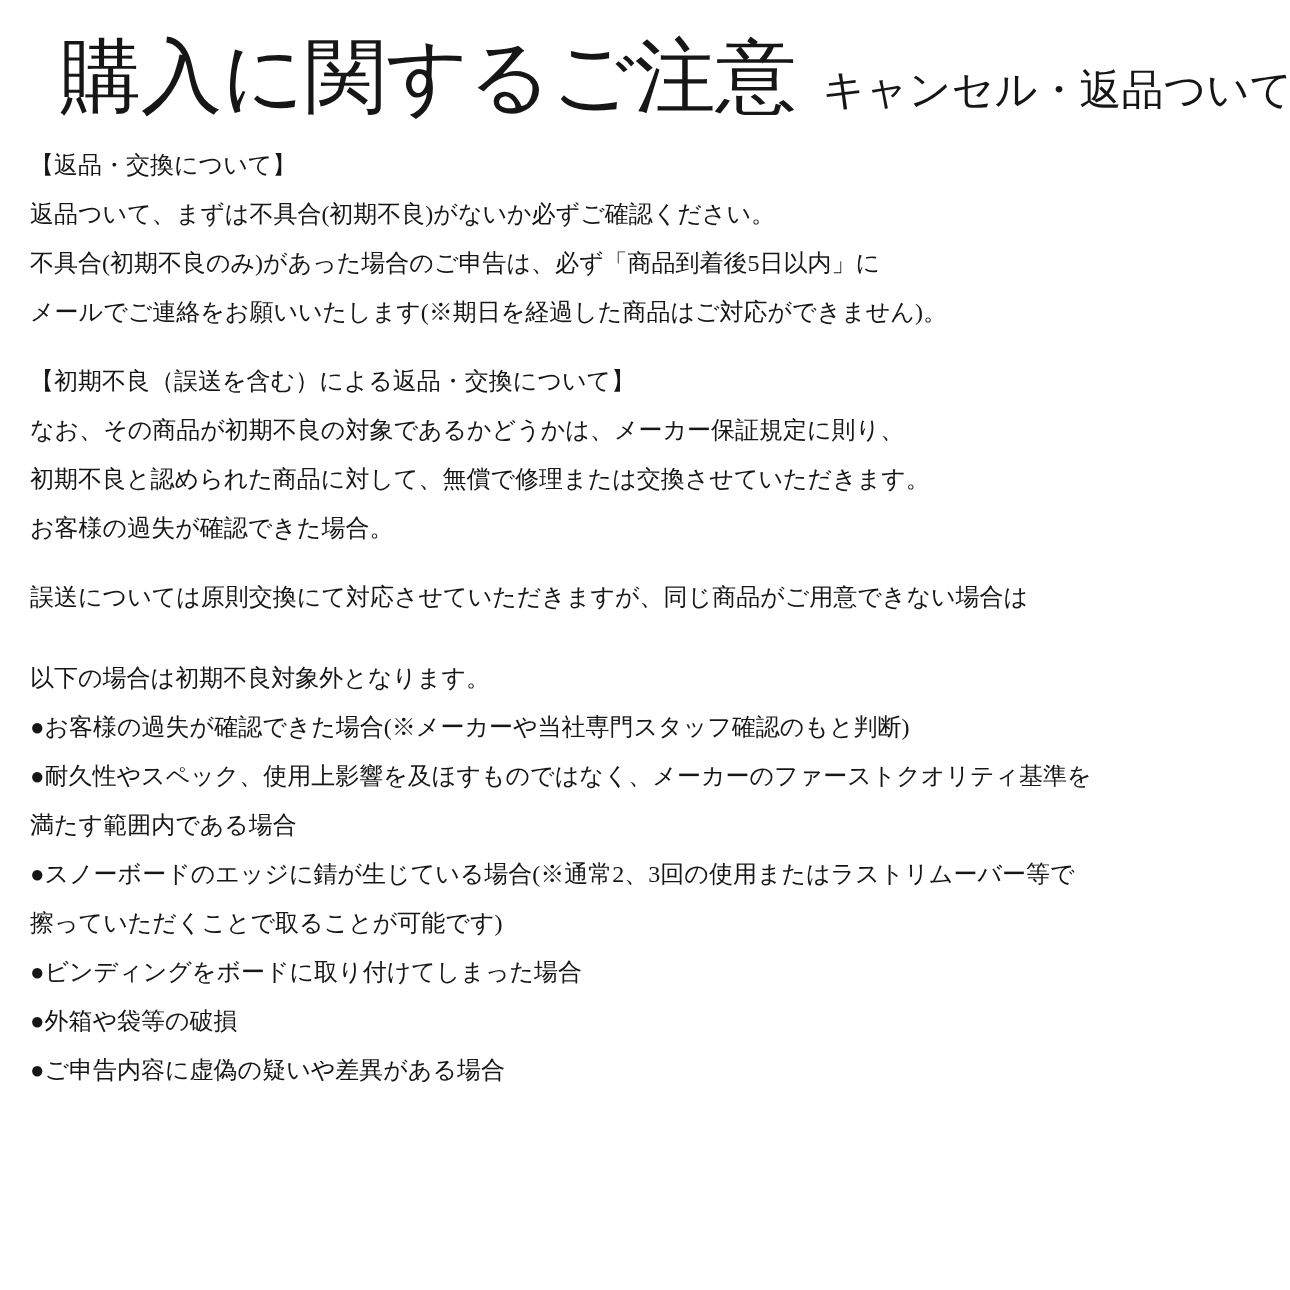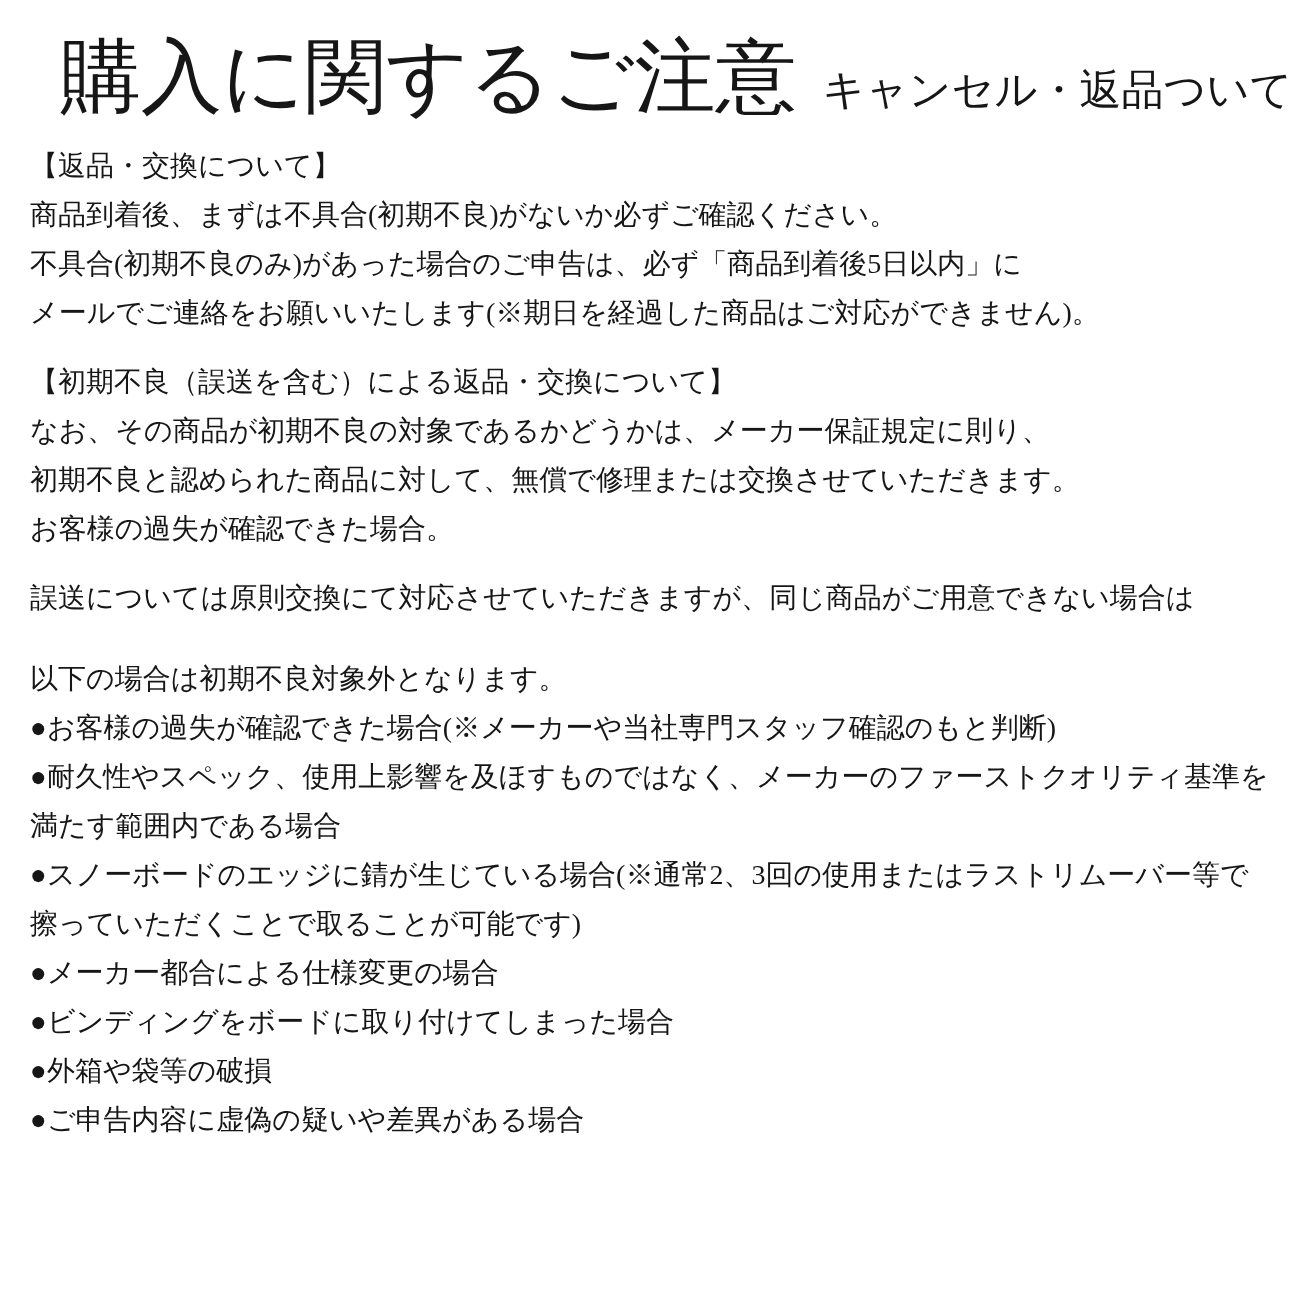--- a/index.html
+++ b/index.html
@@ -32,21 +32,21 @@
     text-align: right;
   }
   .subtitle {
     font-size: 42px;
     font-weight: 400;
     margin-left: 26px;
     letter-spacing: 0;
   }
   .content {
     margin-top: 20px;
-    font-size: 28px;
+    font-size: 24px;
     line-height: 49px;
   }
   .para {
     margin: 0 0 20px 0;
   }
   .para-exclusions {
     margin-top: 32px;
   }
   .line {
     white-space: nowrap;
@@ -59,21 +59,21 @@
 
   <div class="title-row">
     <h1 class="title">購入に関するご注意</h1>
     <span class="subtitle">キャンセル・返品ついて</span>
   </div>
 
   <div class="content">
 
     <div class="para">
       <div class="line">【返品・交換について】</div>
-      <div class="line">商品到着後、まずは不具合(初期不良)がないか必ずご確認ください。</div>
+      <div class="line">返品ついて、まずは不具合(初期不良)がないか必ずご確認ください。</div>
       <div class="line">不具合(初期不良のみ)があった場合のご申告は、必ず「商品到着後5日以内」に</div>
       <div class="line">メールでご連絡をお願いいたします(※期日を経過した商品はご対応ができません)。</div>
     </div>
 
     <div class="para">
       <div class="line">【初期不良（誤送を含む）による返品・交換について】</div>
       <div class="line">なお、その商品が初期不良の対象であるかどうかは、メーカー保証規定に則り、</div>
       <div class="line">初期不良と認められた商品に対して、無償で修理または交換させていただきます。</div>
       <div class="line">お客様の過失が確認できた場合。</div>
     </div>
@@ -82,20 +82,19 @@
       <div class="line">誤送については原則交換にて対応させていただきますが、同じ商品がご用意できない場合は</div>
     </div>
 
     <div class="para para-exclusions">
       <div class="line">以下の場合は初期不良対象外となります。</div>
       <div class="line">●お客様の過失が確認できた場合(※メーカーや当社専門スタッフ確認のもと判断)</div>
       <div class="line">●耐久性やスペック、使用上影響を及ほすものではなく、メーカーのファーストクオリティ基準を</div>
       <div class="line">満たす範囲内である場合</div>
       <div class="line">●スノーボードのエッジに錆が生じている場合(※通常2、3回の使用またはラストリムーバー等で</div>
       <div class="line">擦っていただくことで取ることが可能です)</div>
-      <div class="line">●メーカー都合による仕様変更の場合</div>
       <div class="line">●ビンディングをボードに取り付けてしまった場合</div>
       <div class="line">●外箱や袋等の破損</div>
       <div class="line">●ご申告内容に虚偽の疑いや差異がある場合</div>
     </div>
 
   </div>
 </div>
 
 </body></html>

